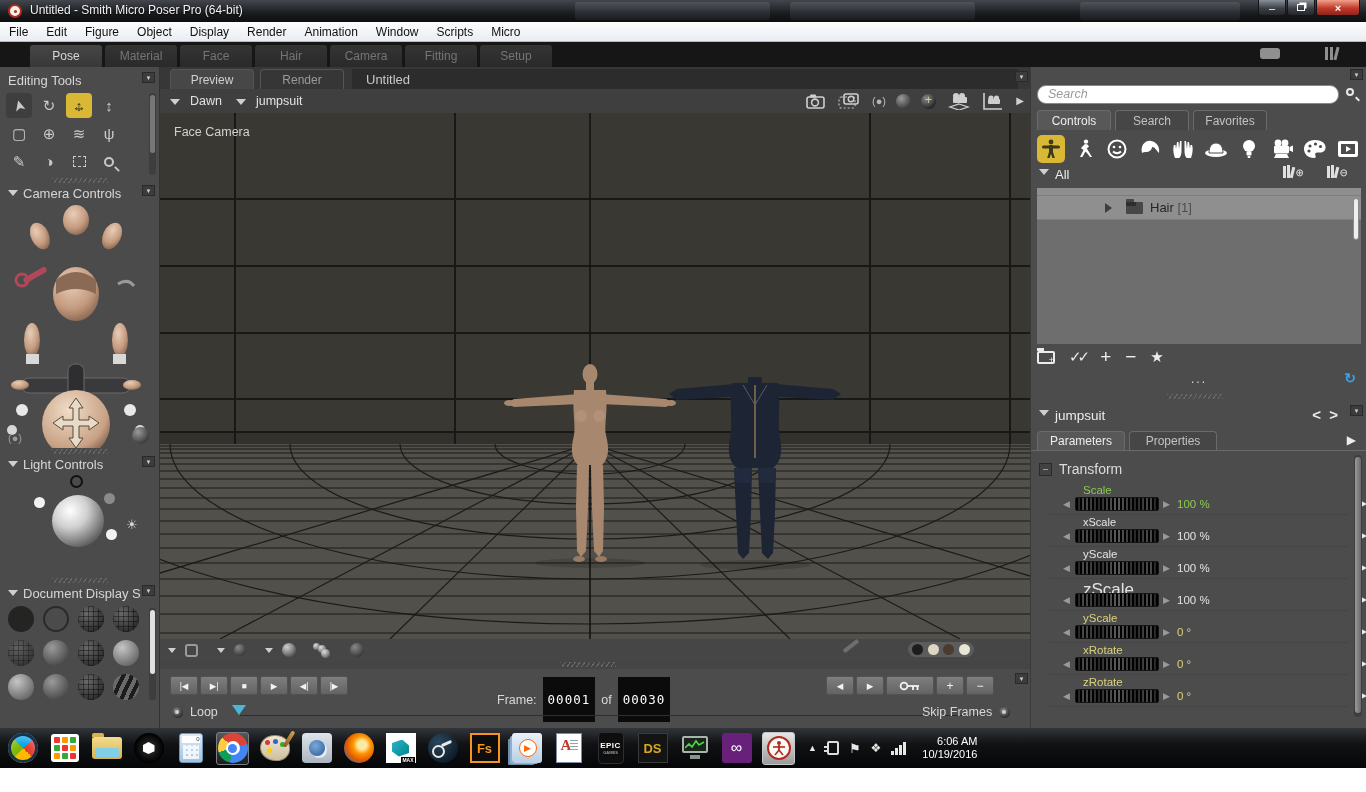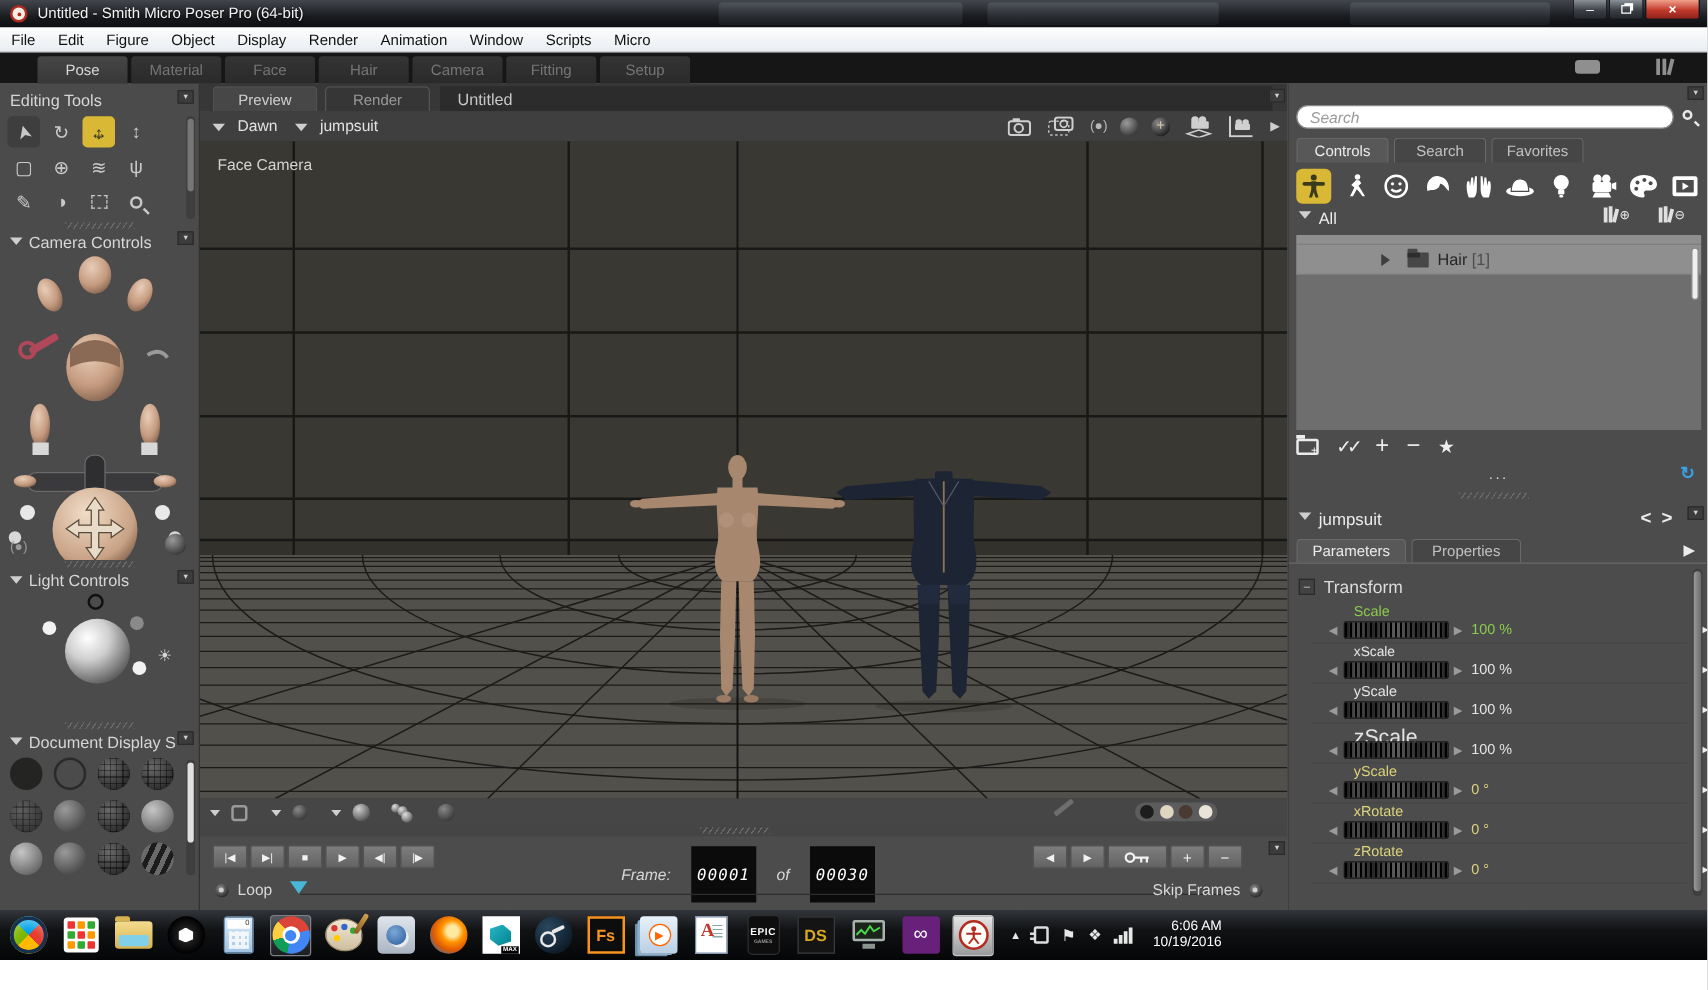--- a/index.html
+++ b/index.html
@@ -588,21 +588,21 @@
 
     <div class="abs timeline">
       <div class="flex" style="position:absolute;left:10px;top:7px;">
         <div class="tbtn">|◀</div>
         <div class="tbtn">▶|</div>
         <div class="tbtn">■</div>
         <div class="tbtn">▶</div>
         <div class="tbtn">◀|</div>
         <div class="tbtn">|▶</div>
       </div>
-      <div class="flex" style="position:absolute;left:337px;top:8px;gap:16px;font-style:italic;">
+      <div class="flex" style="position:absolute;left:337px;top:8px;gap:6px;">
         <span class="tl-label">Frame:</span>
         <span class="digits">00001</span>
         <span class="tl-label">of</span>
         <span class="digits">00030</span>
       </div>
       <div class="flex" style="position:absolute;left:666px;top:7px;">
         <div class="tbtn">◀</div>
         <div class="tbtn">▶</div>
         <div class="tbtn wide">
           <svg class="keybtn-svg" width="22" height="10" viewBox="0 0 22 10">

